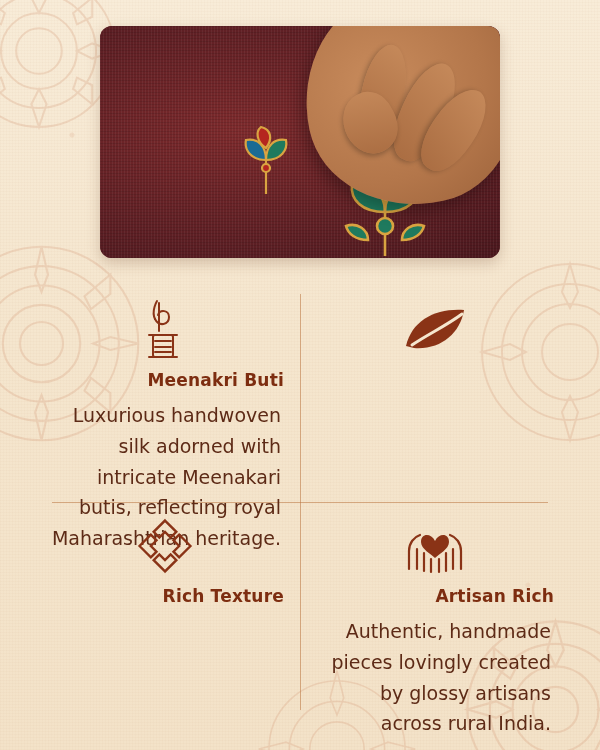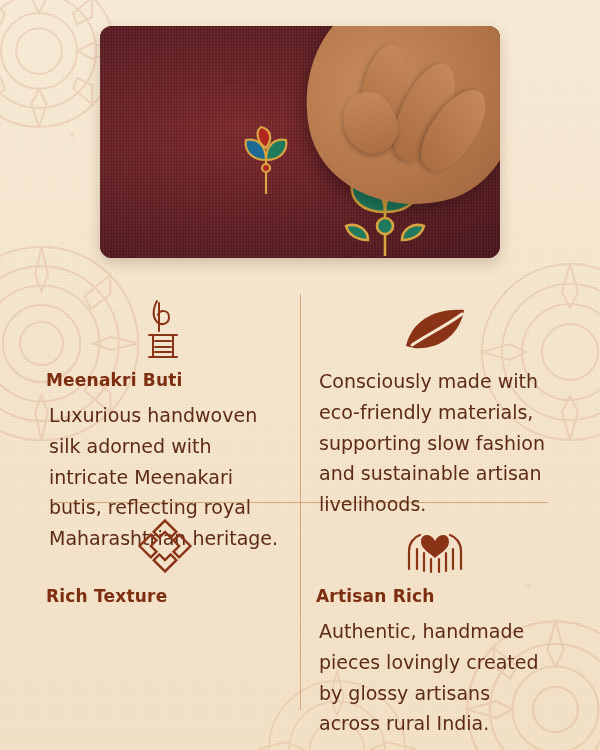--- a/index.html
+++ b/index.html
@@ -124,21 +124,21 @@
     height: 1px;
     background: #b9743f;
     opacity: 0.55;
   }
   .cell {
     position: absolute;
     width: 250px;
     height: 208px;
     box-sizing: border-box;
     padding: 4px 6px;
-    text-align: left;
+    text-align: right;
   }
   .cell.c1 { left: 0;    top: 0; }
   .cell.c2 { left: 270px; top: 0; }
   .cell.c3 { left: 0;    top: 216px; }
   .cell.c4 { left: 270px; top: 216px; }
 
   .icon-box {
     height: 72px;
     display: flex;
     align-items: center;
@@ -318,21 +318,20 @@
     <p class="feat-desc">Luxurious handwoven silk adorned with intricate Meenakari butis, reflecting royal Maharashtrian heritage.</p>
   </div>
 
   <div class="cell c2">
     <div class="icon-box">
       <svg width="66" height="52" viewBox="0 0 66 52">
         <path d="M4 42 C10 16 34 4 62 6 C58 30 38 46 12 44 Z" fill="#8a3316"></path>
         <path d="M10 41 C26 30 44 22 60 10" fill="none" stroke="#f5e6ce" stroke-width="3" stroke-linecap="round"></path>
       </svg>
     </div>
-    <p class="feat-desc">Consciously made with eco-friendly materials, supporting slow fashion and sustainable artisan livelihoods.</p>
   </div>
 
   <div class="cell c3">
     <div class="icon-box">
       <svg width="64" height="64" viewBox="0 0 64 64" fill="none" stroke="currentColor" stroke-width="2.4" stroke-linecap="square">
         <g transform="rotate(45 32 32)">
           <path d="M14 14 L30 14 L30 22 L22 22 L22 30 L14 30 Z"></path>
           <path d="M50 14 L34 14 L34 22 L42 22 L42 30 L50 30 Z"></path>
           <path d="M14 50 L30 50 L30 42 L22 42 L22 34 L14 34 Z"></path>
           <path d="M50 50 L34 50 L34 42 L42 42 L42 34 L50 34 Z"></path>

